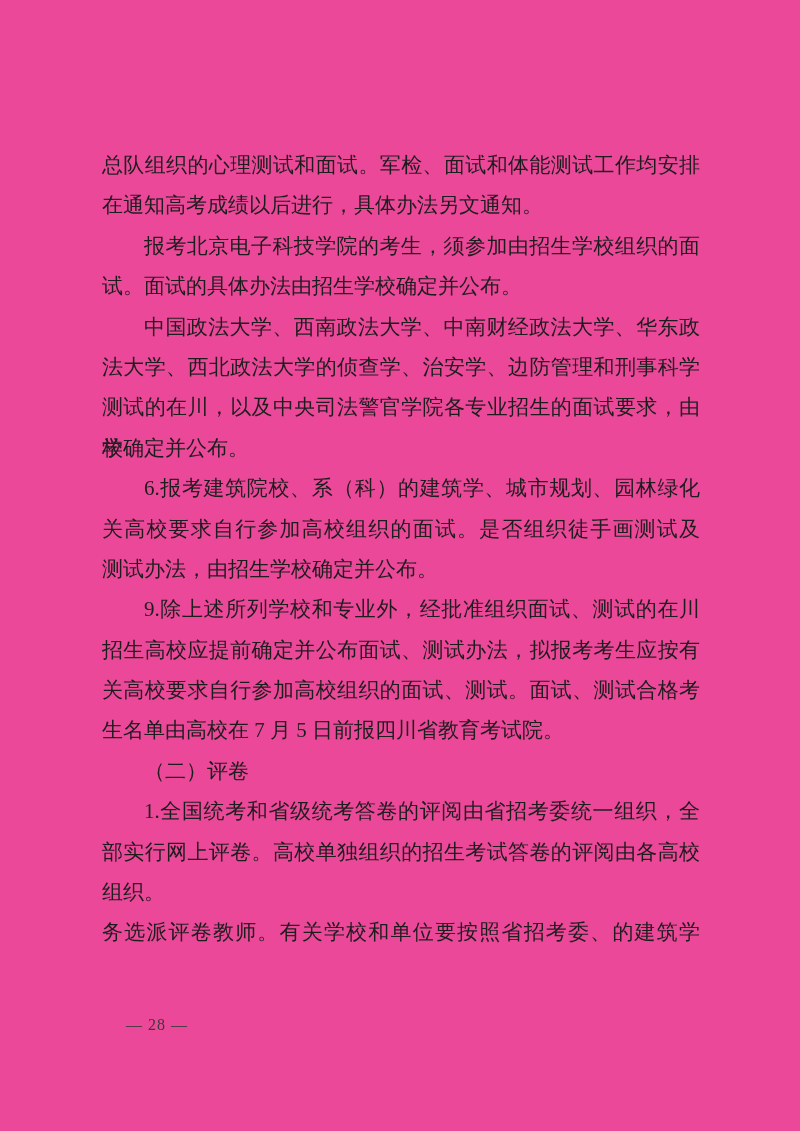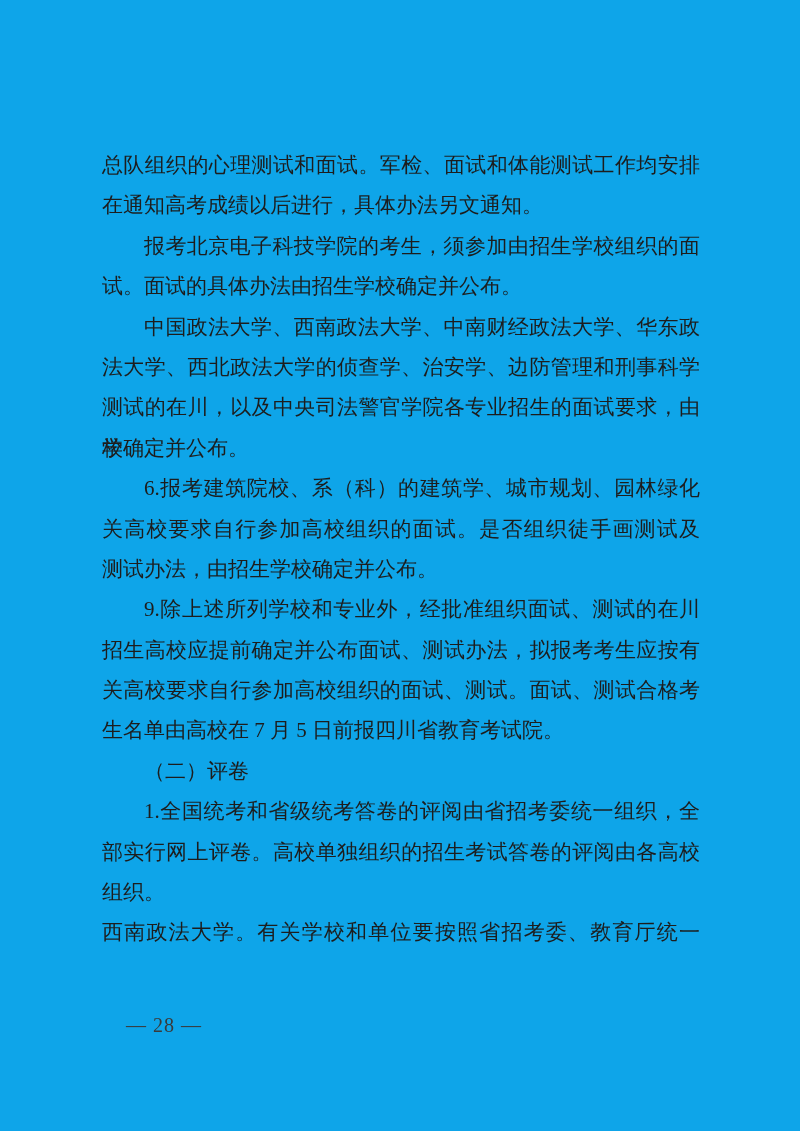--- a/index.html
+++ b/index.html
@@ -8,21 +8,21 @@
     height: 1131px;
     position: relative;
     overflow: hidden;
     background: #ffffff;
     font-family: "Liberation Serif", "DejaVu Serif", serif;
     color: #1d1d1d;
   }
   .page {
     position: absolute;
     inset: 0;
-    background: #0ea5e9;
+    background: #ec4899;
   }
   .doc-body {
     position: absolute;
     left: 102px;
     top: 145px;
     width: 598px;
   }
   .paragraph { margin: 0; padding: 0; }
   .line {
     height: 40.4px;
@@ -37,21 +37,21 @@
     text-align-last: justify;
     text-justify: inter-character;
   }
   .line.indent { text-indent: 42px; }
   .page-footer {
     position: absolute;
     left: 126px;
     top: 1005px;
     height: 40px;
     line-height: 40px;
-    font-size: 20px;
+    font-size: 16px;
     color: #3a3a3a;
     letter-spacing: 1px;
     text-align: right;
   }
 </style>
 </head>
 <body>
 
 <div class="page">
   <div class="doc-body">
@@ -82,17 +82,17 @@
       </div>
       <div class="paragraph">
         <div class="line indent">（二）评卷</div>
       </div>
       <div class="paragraph">
         <div class="line j indent">1.全国统考和省级统考答卷的评阅由省招考委统一组织，全</div>
         <div class="line j">部实行网上评卷。高校单独组织的招生考试答卷的评阅由各高校</div>
         <div class="line">组织。</div>
       </div>
       <div class="paragraph">
-        <div class="line j">西南政法大学。有关学校和单位要按照省招考委、教育厅统一</div>
+        <div class="line j">务选派评卷教师。有关学校和单位要按照省招考委、的建筑学</div>
       </div>
     </div>
   <div class="page-footer">— 28 —</div>
 </div>
 
 </body></html>

